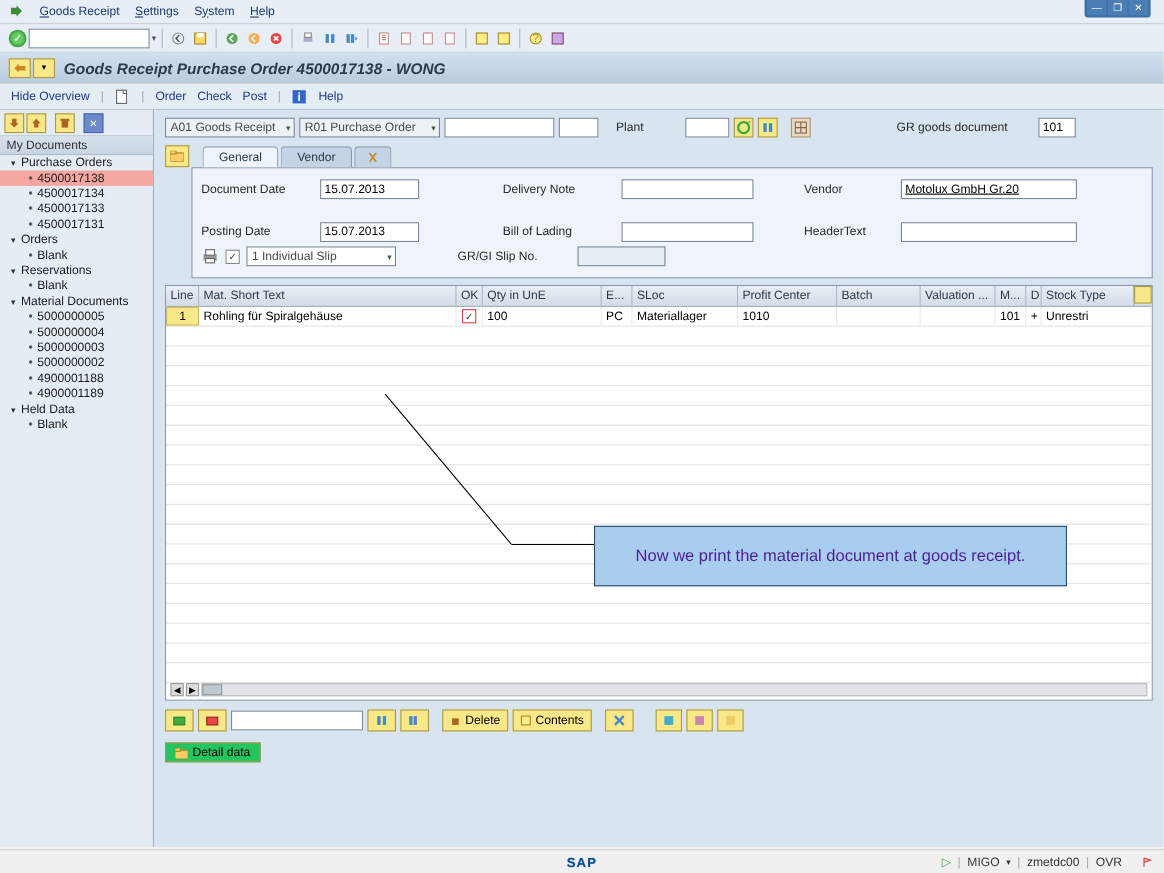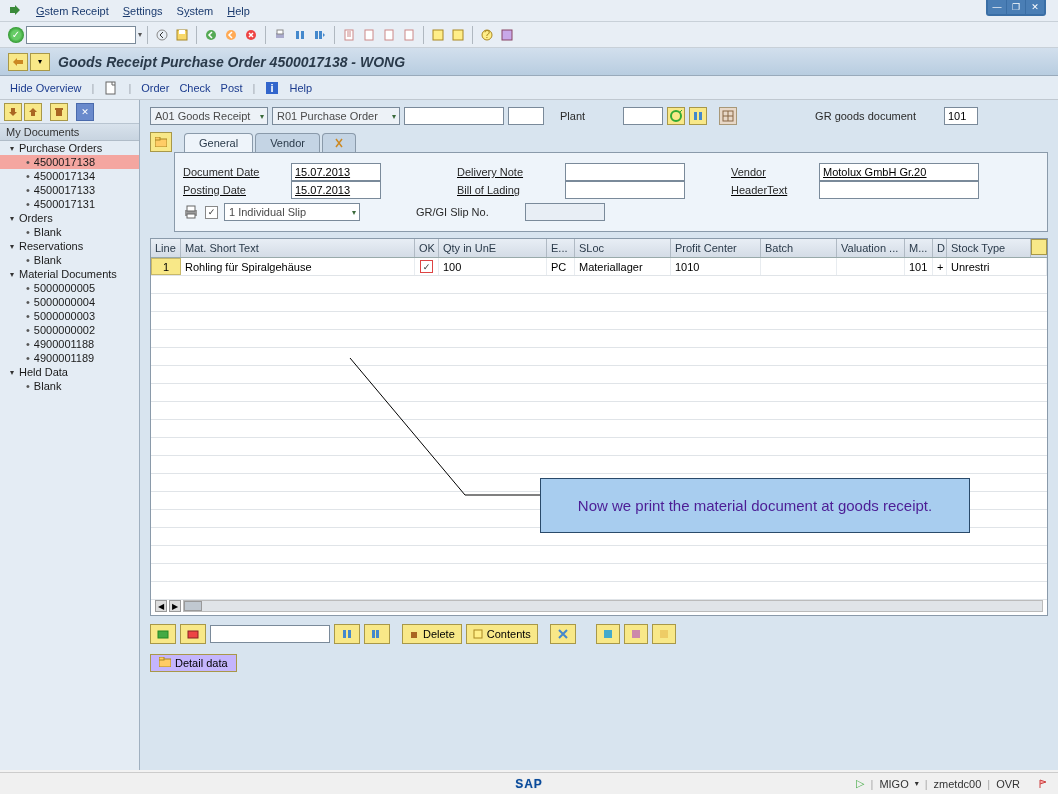--- a/index.html
+++ b/index.html
@@ -54,21 +54,21 @@
 .yellow-btn { background: #f8e888; border: 1px solid #a89848; width:18px; height:18px; display:inline-flex; align-items:center; justify-content:center;}
 
 
 .tabs-row { display: flex; align-items: center; gap: 0; margin-left: 4px;}
 .folder-btn { width: 22px; height: 20px; background: #f8e888; border: 1px solid #a89848; display:flex;align-items:center;justify-content:center; margin-right:12px;}
 .tab { padding: 3px 14px; background: #c4d4e4; border: 1px solid #8a9aaa; border-bottom: none; border-radius: 4px 4px 0 0; margin-right: 2px; color:#2a3a4a; cursor:pointer;}
 .tab.active { background: #eef4fa; }
 .tab.icon-only { padding: 3px 10px; }
 
 .panel { background: #eef4fa; border: 1px solid #8a9aaa; margin: 0 4px 6px 28px; padding: 10px 8px; }
-.form-grid { display: grid; grid-template-columns: 100px 90px 60px 100px 120px 30px 80px 160px; gap: 0 8px; align-items: center; text-decoration: underline;}
+.form-grid { display: grid; grid-template-columns: 100px 90px 60px 100px 120px 30px 80px 160px; gap: 21px 8px; align-items: center;}
 .form-grid .lbl { white-space: nowrap; }
 .print-row { display:flex; align-items:center; gap:6px; margin-top:4px;}
 
 
 .grid-wrap { border: 1px solid #8a9aaa; margin: 0 4px; background: #fff; height: 378px; position: relative;}
 .grid-head { display: flex; background: linear-gradient(#e8eef5, #d4dce6); border-bottom: 1px solid #9aa;}
 .gh { border-right: 1px solid #b0bac4; padding: 3px 4px; color: #2a3a4a; overflow:hidden; white-space:nowrap;}
 .grid-row { display: flex; border-bottom: 1px solid #e0e4e8; height: 18px; align-items:center;}
 .gc { border-right: 1px solid #e8ecf0; padding: 1px 4px; overflow:hidden; white-space:nowrap; height:100%; display:flex; align-items:center;}
 .row-num { background: #f8e888; border: 1px solid #c8b868; text-align:center; justify-content:center;}
@@ -77,41 +77,41 @@
 .grid-scroll-h .strack { flex:1; height:12px; background:#e0e4e8; border:1px solid #bbb; position:relative;}
 .grid-scroll-h .sthumb { position:absolute; left:0; width:18px; height:10px; background:#c0c8d0; border:1px solid #999;}
 .col-config { width:16px; height:16px; background:#f8e888; border:1px solid #a89848;}
 
 
 .callout { position: absolute; left: 400px; top: 378px; width: 430px; background: #a8cdef; border: 1px solid #2a4a6a; padding: 18px 20px; text-align: center; font-size: 15px; color: #4c1d95; z-index: 5; }
 
 
 .bottom-btns { display:flex; align-items:center; gap:4px; margin:8px 4px 4px; }
 .bb { height:20px; border:1px solid #a89848; background:#f8e888; padding:0 6px; display:inline-flex; align-items:center; gap:4px; cursor:pointer;}
-.detail-btn { display:inline-flex; align-items:flex-start; gap:4px; background:#c4b5fd; border:1px solid #a89848; padding:2px 8px; margin:6px 4px;}
+.detail-btn { display:inline-flex; align-items:flex-end; gap:4px; background:#22c55e; border:1px solid #a89848; padding:2px 8px; margin:6px 4px;}
 
 
 .statusbar { position:absolute; bottom:0; left:0; right:0; height:22px; background:#f0f0f0; border-top:1px solid #ccc; display:flex; align-items:center; justify-content:center; gap:4px; padding:0 8px;}
 .statusbar .right { position:absolute; right:8px; display:flex; align-items:center; gap:6px; color:#333;}
 .statusbar .ssep { color:#aaa;}
 .sap-logo { color:#0a4a9a; font-weight:bold; font-size:12px; letter-spacing:1px; text-shadow:0 0 1px #8ac;}
 
 svg { display:block; }
 .chk { width:13px; height:13px; border:1px solid #888; background:#fff; display:inline-flex; align-items:center; justify-content:center; font-size:9px; color:#333;}
 </style>
 </head>
 <body>
 
 <div class="menubar">
   <span class="menubar-icon">
     <svg width="14" height="14">
         <path d="M2 3 L7 3 L7 1 L12 6 L7 11 L7 9 L2 9 Z" fill="#3a8a3a"></path>
       </svg>
   </span>
-  <span class="menu-item"><u>G</u><span>stem Receipt</span></span>
+  <span class="menu-item"><u>G</u><span>oods Receipt</span></span>
   <span class="menu-item"><u>S</u>ettings</span>
   <span class="menu-item">S<u>y</u>stem</span>
   <span class="menu-item"><u>H</u>elp</span>
   <div class="window-controls">
     <div class="win-btn">—</div>
     <div class="win-btn">❐</div>
     <div class="win-btn">✕</div>
   </div>
 </div>
 

